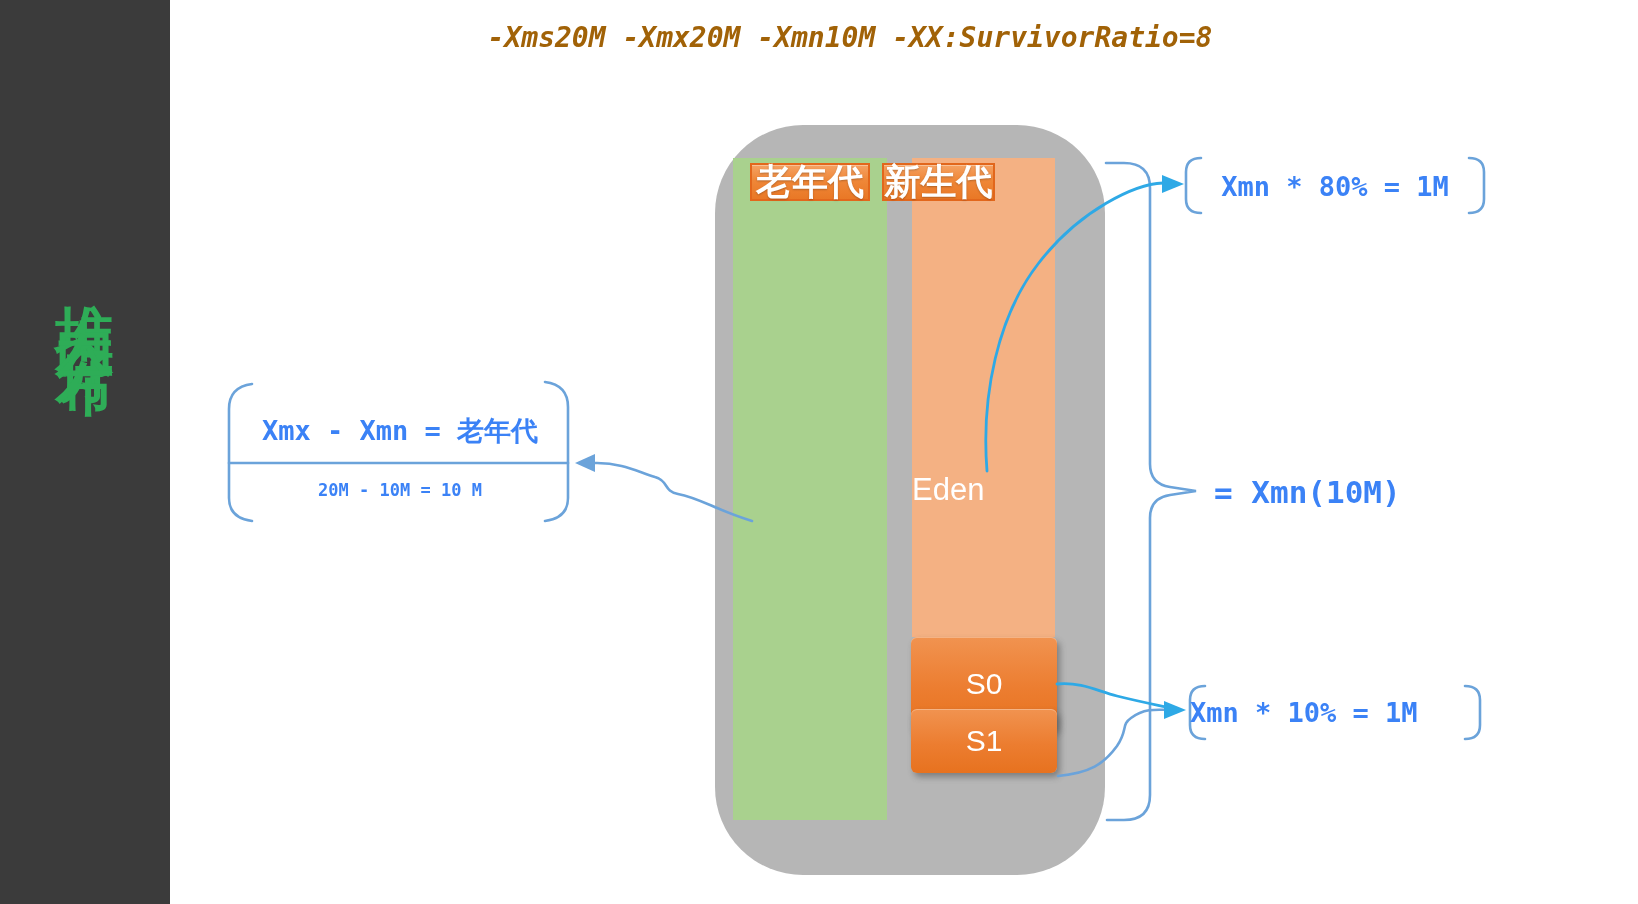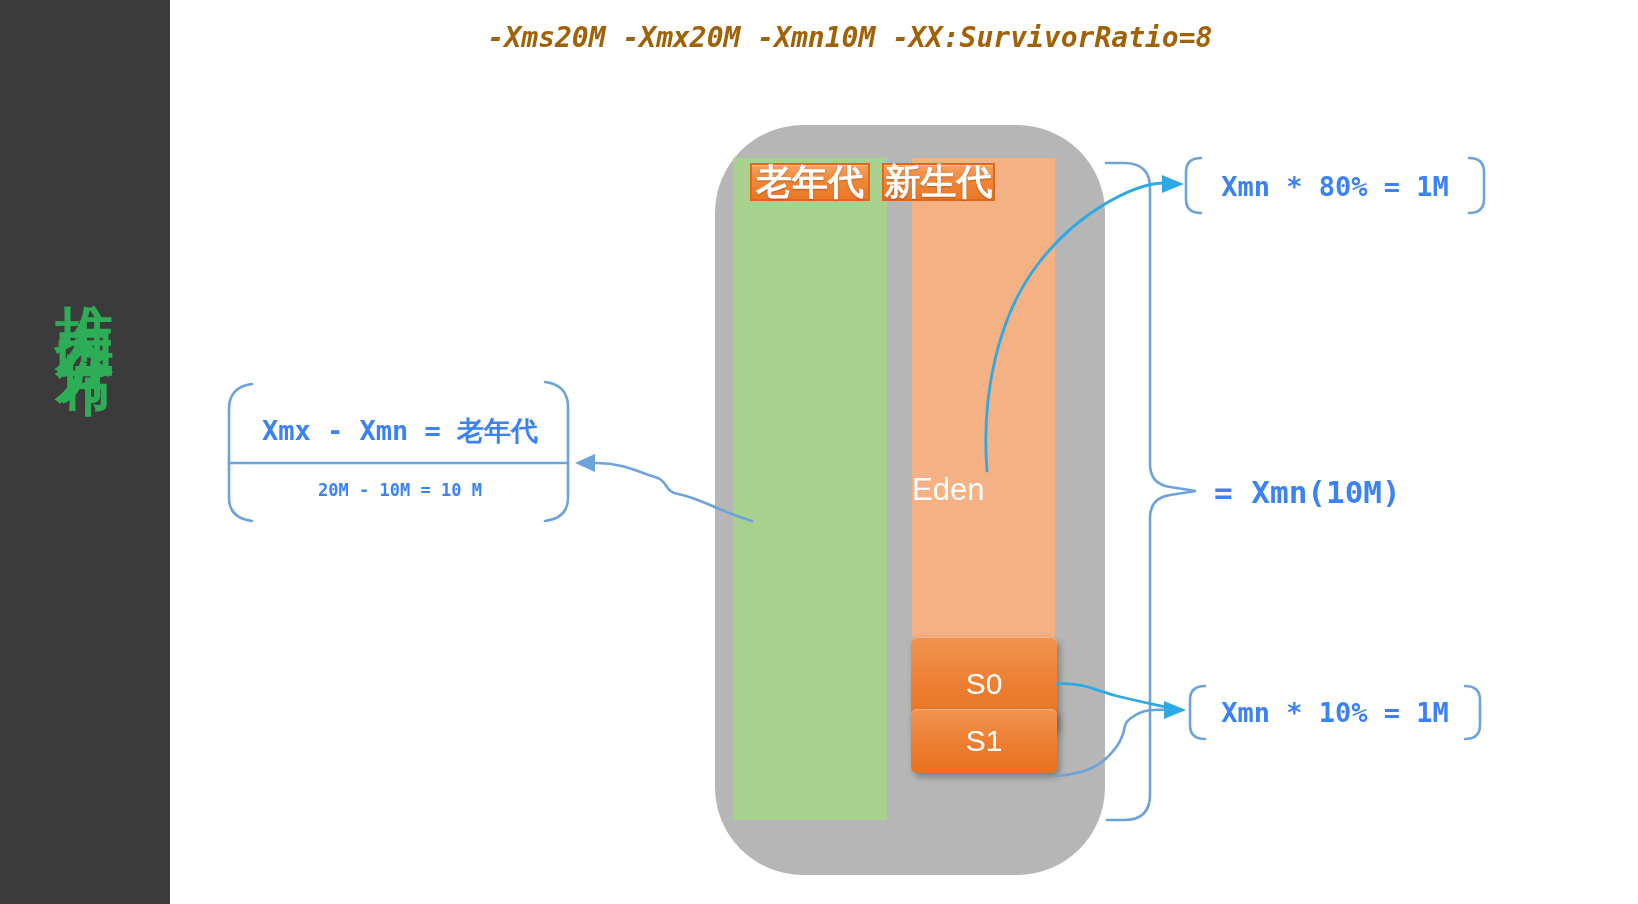--- a/index.html
+++ b/index.html
@@ -50,21 +50,21 @@
     display:flex;align-items:center;justify-content:center;
   }
   .s0{top:637px;height:94px;}
   .s1{top:709px;height:64px;}
   
   .mono{font-family:"DejaVu Sans Mono","Liberation Mono",monospace;font-weight:bold;color:#3b82f6;white-space:nowrap;}
   .formula-row1{left:240px;top:413px;width:320px;text-align:center;font-size:27px;}
   .formula-row2{left:240px;top:480px;width:320px;text-align:center;font-size:17px;}
   .eden-size{left:1186px;top:171px;width:298px;text-align:center;font-size:27px;}
   .xmn-total{left:1202px;top:474px;font-size:31px;margin-left:12px;}
-  .survivor-size{left:1190px;top:697px;width:290px;text-align:center;font-size:27px;}
+  .survivor-size{left:1190px;top:697px;width:290px;font-size:27px;}
   .overlay{left:0;top:0;width:1638px;height:904px;pointer-events:none;z-index:10;}
   .txt{z-index:11;}
 </style>
 </head>
 <body>
 
 <div class="abs sidebar">
   <div class="abs sidebar-label">堆内存分布</div>
 </div>
 

